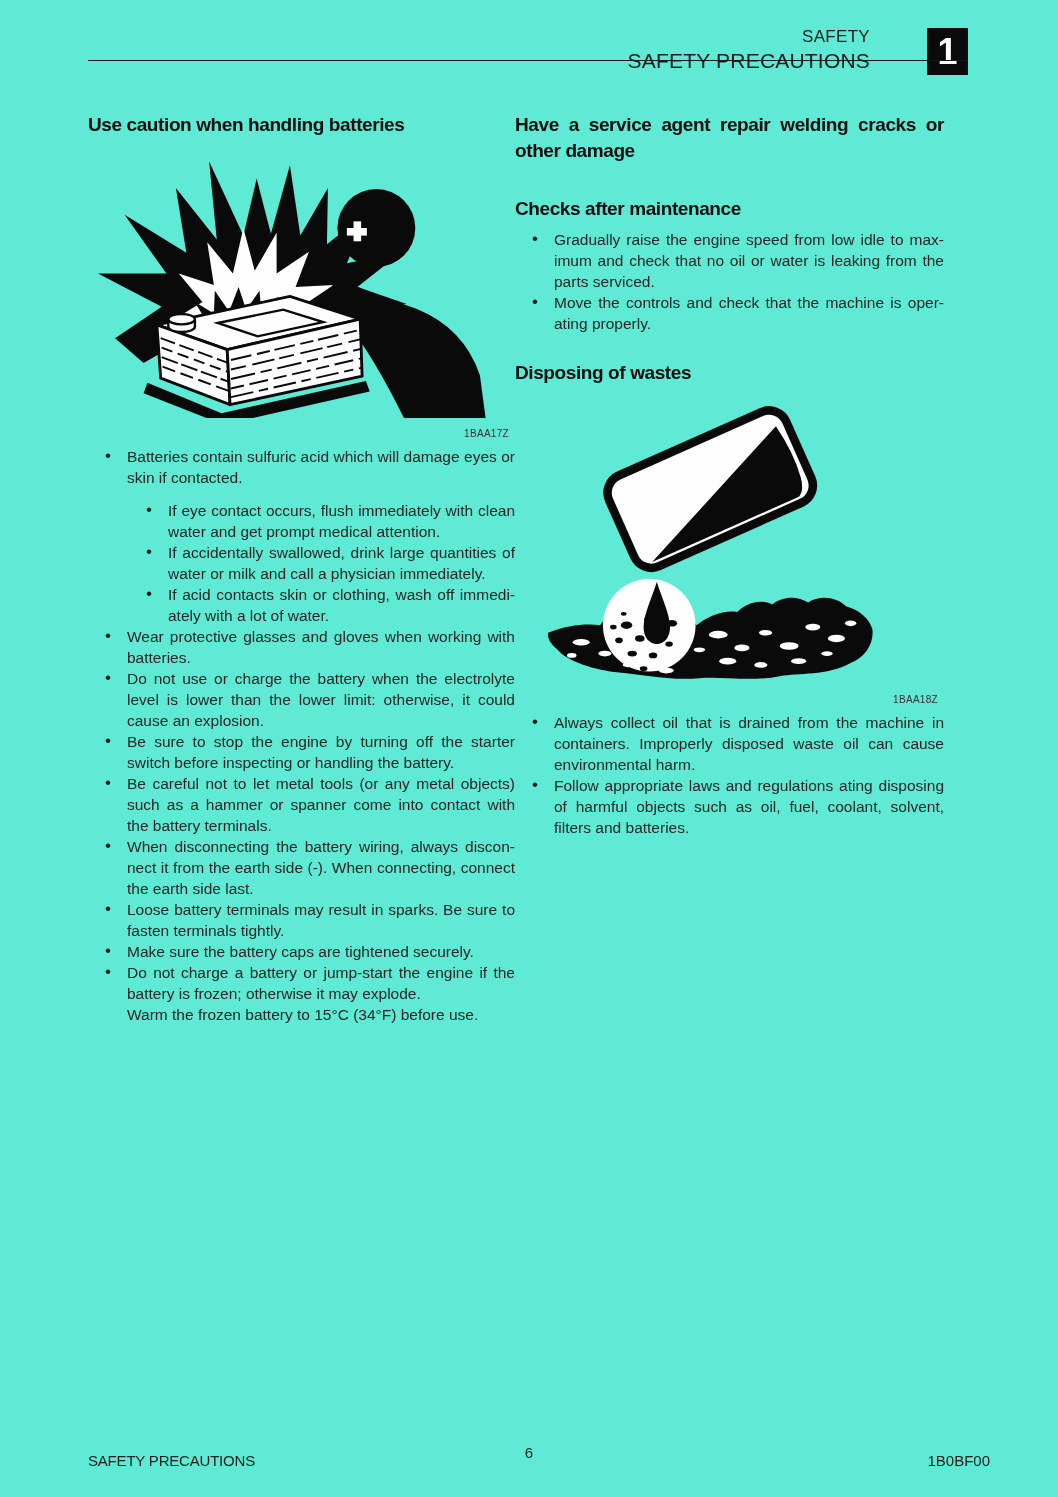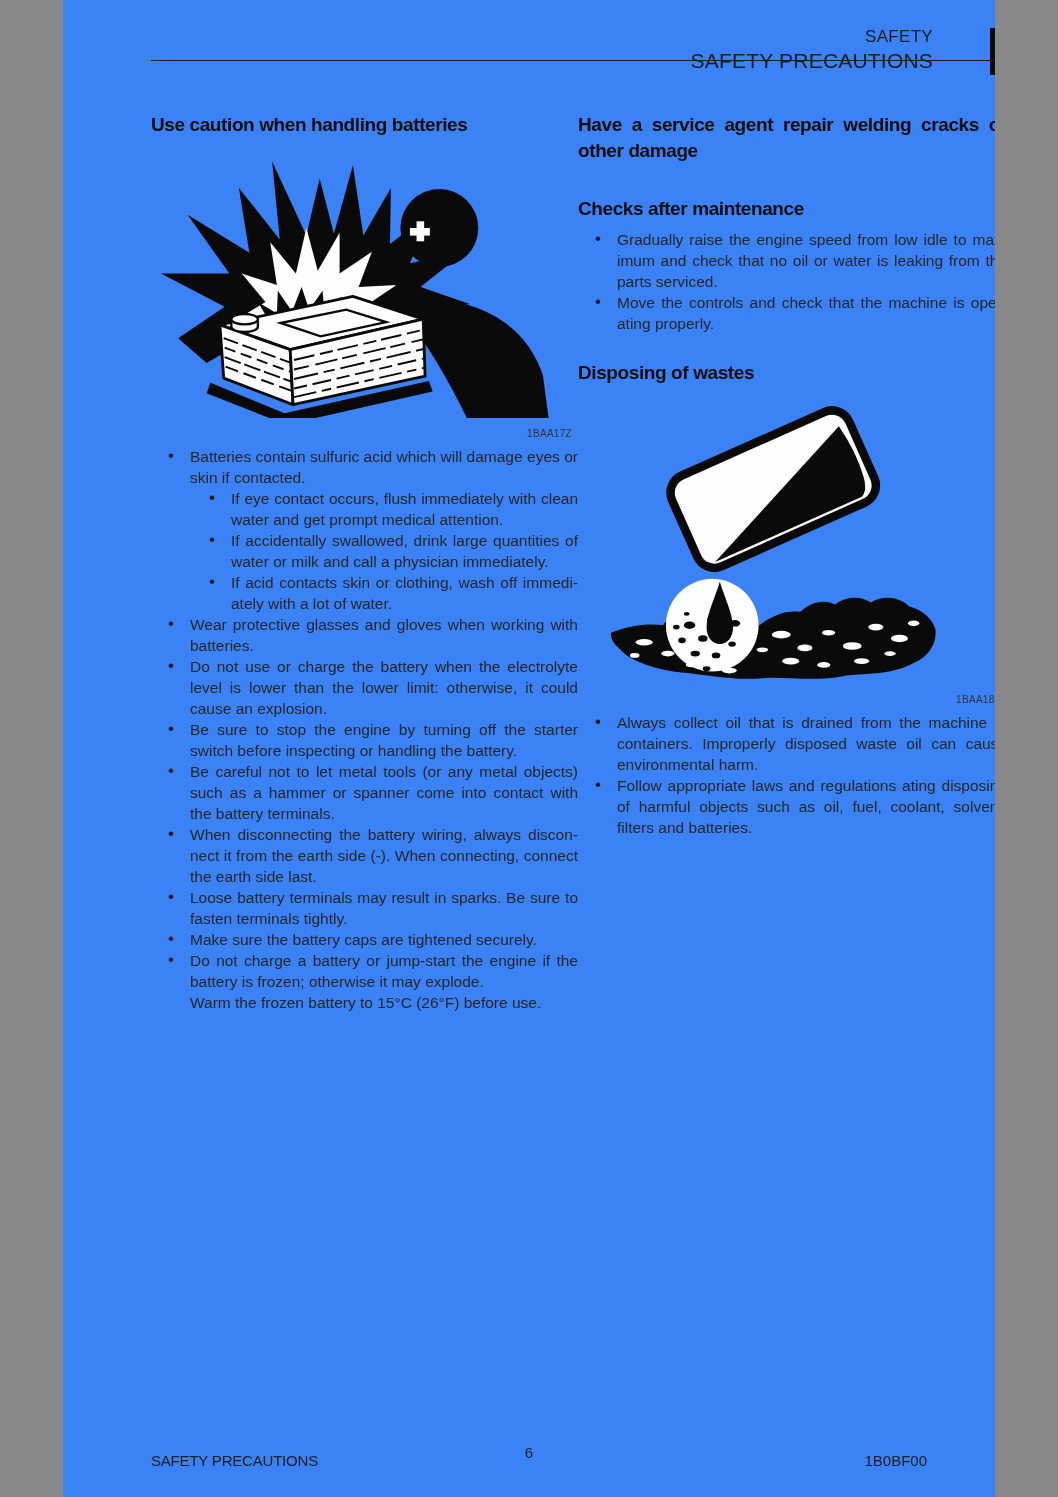--- a/index.html
+++ b/index.html
@@ -1,19 +1,19 @@
 <!DOCTYPE html>
 <html><head>
 <meta charset="utf-8">
 <style>
   * { margin:0; padding:0; box-sizing:border-box; }
   html,body { background:#888; }
   .page {
-    position:relative; width:932px; height:1497px; margin:0 auto;
-    background:#3b82f6; color:#232323; overflow:hidden;
+    position:relative; width:1058px; height:1497px; margin:0 auto;
+    background:#5eead4; color:#232323; overflow:hidden;
     font-family:"Liberation Sans","DejaVu Sans",sans-serif;
   }
   
   .hdr { position:absolute; top:26px; left:88px; width:880px; }
   .hdr-text { position:absolute; right:98px; top:0; text-align:right; color:#1c1c1c; }
   .hdr-kicker { font-size:17px; letter-spacing:.3px; line-height:22px; }
   .hdr-title  { font-size:21px; letter-spacing:.2px; line-height:26px; }
   .chapter-box {
     position:absolute; right:0; top:2px; width:41px; height:47px; background:#0a0a0a;
     display:flex; align-items:center; justify-content:center;
@@ -29,21 +29,21 @@
     line-height:26px; text-align:justify;
   }
   p.body, li, .cont-line {
     font-size:15.5px; line-height:21px; color:#262626;
     text-align:justify; hyphens:manual; -webkit-hyphens:manual;
   }
   p.body { margin-top:6px; }
   ul { list-style:none; margin-top:7px; }
   ul li { position:relative; padding-left:39px; }
   ul li::before { content:"\2022"; position:absolute; left:17px; top:-1px; font-size:17px; color:#1a1a1a; }
-  ul.sub { margin-top:0; }
+  ul.sub { margin-top:12px; }
   ul.sub li { padding-left:41px; }
   ul.sub li::before { left:19px; }
   .mt26 { margin-top:26px; }
   .mt32 { margin-top:32px; }
   
   .fig { margin-top:14px; }
   .fig svg { display:block; }
   .fig-cap {
     font-size:10px; color:#333; text-align:right; letter-spacing:.3px;
     margin-top:10px; padding-right:6px;
@@ -127,21 +127,21 @@
         </li>
         <li>Wear protective glasses and gloves when working with batteries.</li>
         <li>Do not use or charge the battery when the electrolyte level is lower than the lower limit: otherwise, it could cause an explosion.</li>
         <li>Be sure to stop the engine by turning off the starter switch before inspecting or handling the battery.</li>
         <li>Be careful not to let metal tools (or any metal objects) such as a hammer or spanner come into contact with the battery terminals.</li>
         <li>When disconnecting the battery wiring, always discon­nect it from the earth side (-). When connecting, con­nect the earth side last.</li>
         <li>Loose battery terminals may result in sparks. Be sure to fasten terminals tightly.</li>
         <li>Make sure the battery caps are tightened securely.</li>
         <li>
           <span>Do not charge a battery or jump-start the engine if the battery is frozen; otherwise it may explode.</span>
-          <div class="cont-line">Warm the frozen battery to 15°C (26°F) before use.</div>
+          <div class="cont-line">Warm the frozen battery to 15°C (34°F) before use.</div>
         </li>
       </ul>
     </div>
 
     <div class="col-r">
       <h3 class="sec">Have a service agent repair welding cracks or other damage</h3>
 
       <h3 class="sec mt32">Checks after maintenance</h3>
       <ul>
         <li>Gradually raise the engine speed from low idle to max­imum and check that no oil or water is leaking from the parts serviced.</li>

